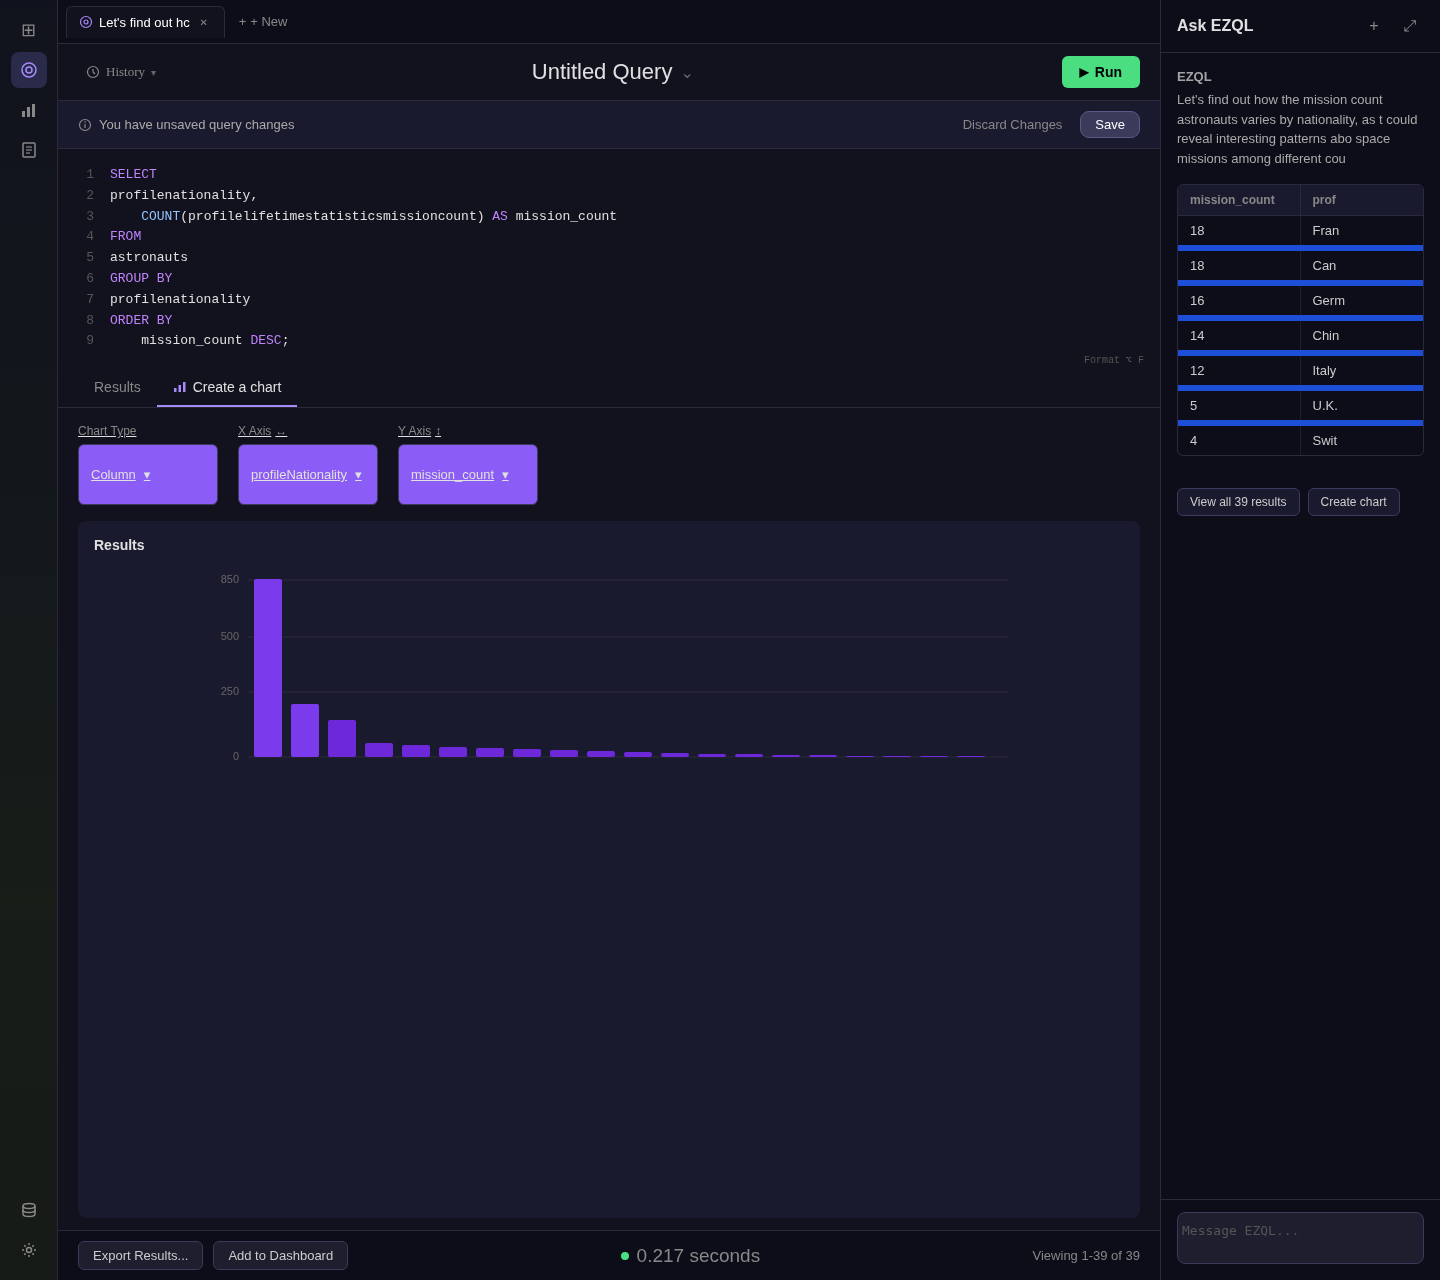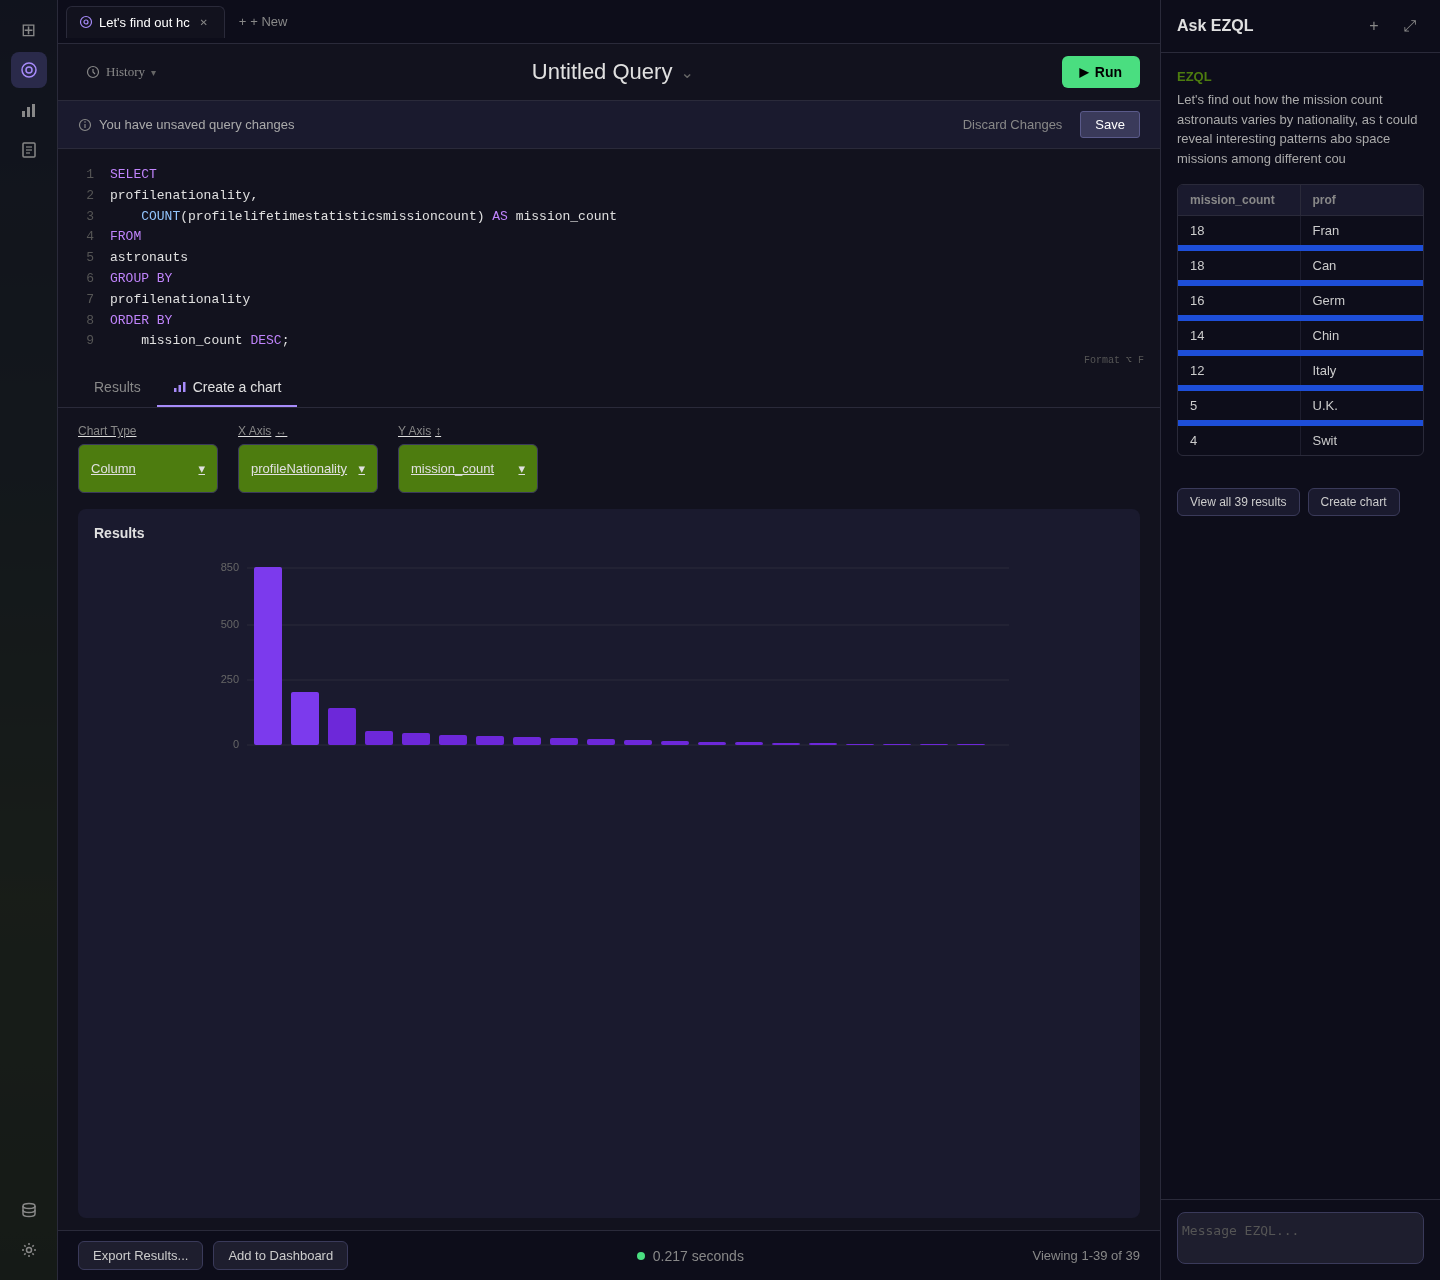--- a/index.html
+++ b/index.html
@@ -204,21 +204,21 @@
       border-radius: 4px;
       background: transparent;
       border: none;
     }
 
     .save-btn {
       font-size: 13px;
       color: #fff;
       cursor: pointer;
       padding: 5px 14px;
-      border-radius: 3px;
+      border-radius: 9px;
       background: #3a3a5a;
       border: 1px solid #5a5a8a;
       font-weight: 500;
     }
 
     
     .code-editor {
       padding: 16px 20px;
       font-family: 'Courier New', monospace;
       font-size: 13px;
@@ -295,23 +295,23 @@
 
     .config-label {
       font-size: 12px;
       color: #888;
       font-weight: 500;
     }
 
     .config-select {
       display: flex;
       align-items: center;
-      justify-content: space-between;
-      padding: 16px 12px;
-      background: #4d7c0f;
+      justify-content: flex-start;
+      padding: 22px 12px;
+      background: #8b5cf6;
       border: 1px solid #3a3a5a;
       border-radius: 6px;
       font-size: 13px;
       color: #e0e0e0;
       cursor: pointer;
       min-width: 140px;
       gap: 8px;
     }
 
     
@@ -358,21 +358,21 @@
       cursor: pointer;
       border: 1px solid #3a3a5a;
       background: #1e1e2e;
       color: #ccc;
     }
 
     .status-info {
       display: flex;
       align-items: center;
       gap: 8px;
-      font-size: 14px;
+      font-size: 19px;
       color: #888;
     }
 
     .status-dot {
       width: 8px;
       height: 8px;
       background: #4ade80;
       border-radius: 50%;
     }
 
@@ -445,21 +445,21 @@
 
     .user-message {
       font-size: 13px;
       color: #aaa;
       line-height: 1.5;
     }
 
     .ezql-label {
       font-size: 13px;
       font-weight: 600;
-      color: #4d7c0f;
+      color: #a3a3a3;
       margin-bottom: 6px;
     }
 
     .ezql-message {
       font-size: 13px;
       color: #aaa;
       line-height: 1.5;
     }
 
     

